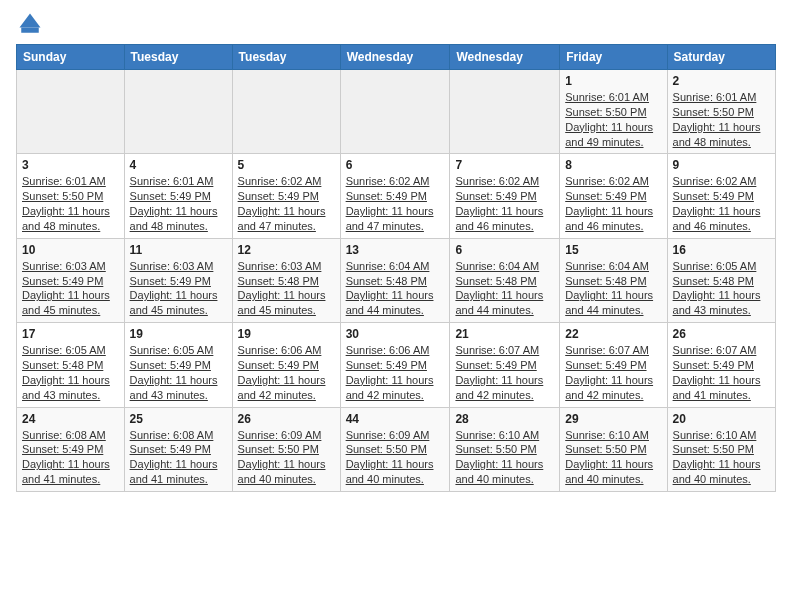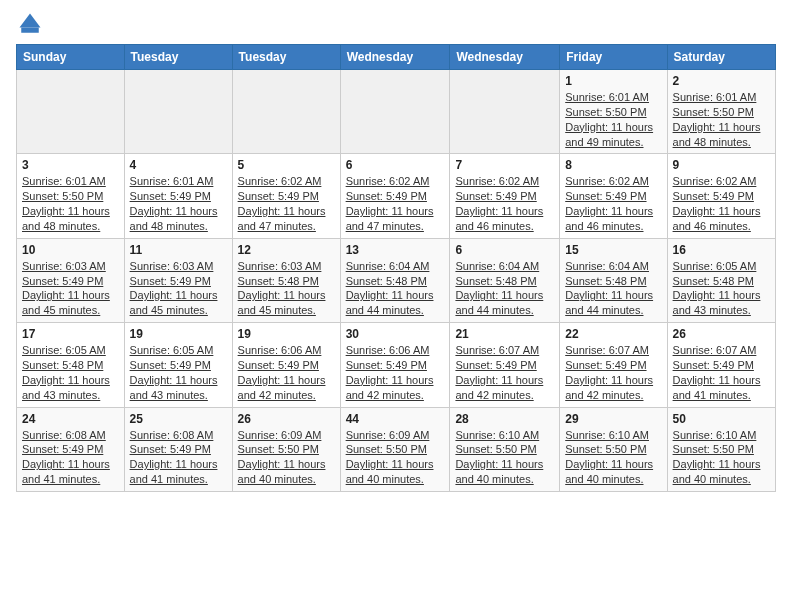--- a/index.html
+++ b/index.html
@@ -319,21 +319,21 @@
 Sunset: 5:50 PM
 Daylight: 11 hours and 40 minutes.</div>
           </td>
           <td>
             <span class="day-number">29</span>
             <div class="day-info" style="white-space: pre-line;">Sunrise: 6:10 AM
 Sunset: 5:50 PM
 Daylight: 11 hours and 40 minutes.</div>
           </td>
           <td>
-            <span class="day-number">50</span>
+            <span class="day-number">20</span>
             <div class="day-info" style="white-space: pre-line;">Sunrise: 6:10 AM
 Sunset: 5:50 PM
 Daylight: 11 hours and 40 minutes.</div>
           </td>
         </tr>
       </tbody>
   </table>
 </div>
 
 </body></html>

